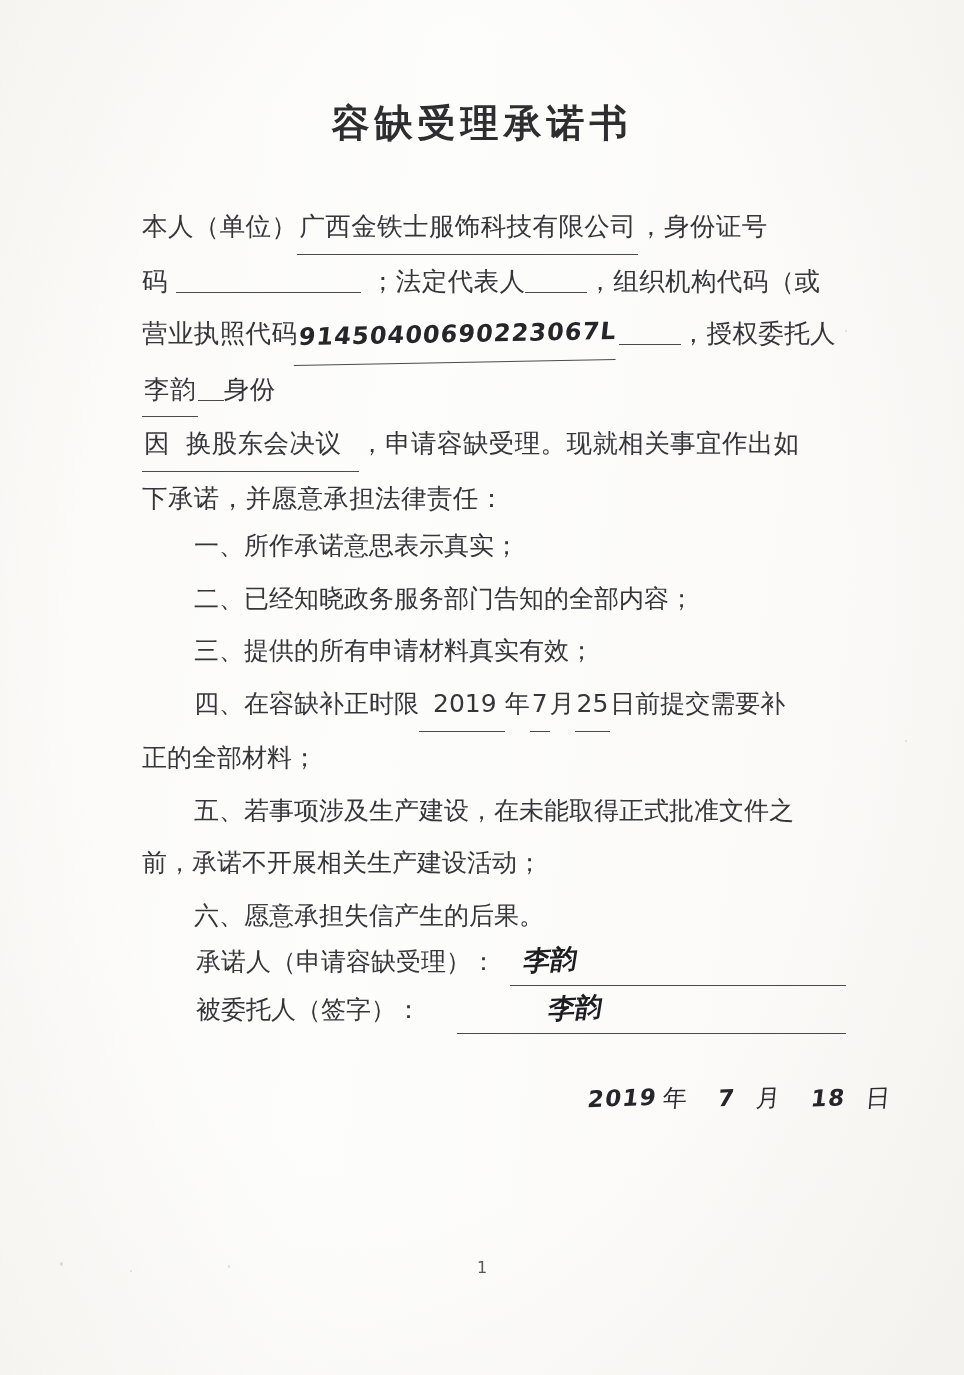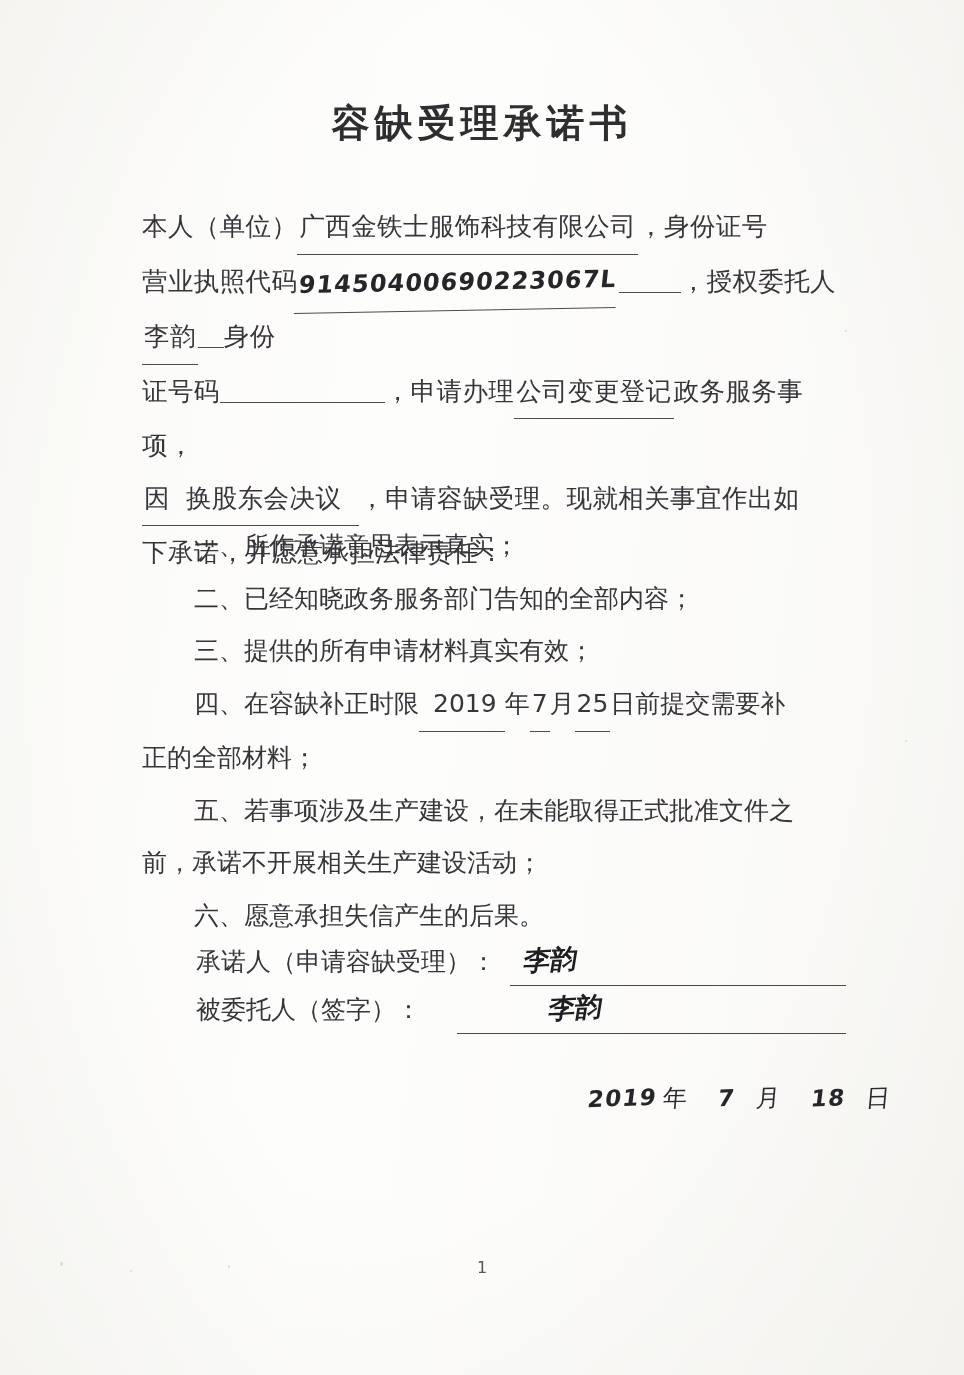--- a/index.html
+++ b/index.html
@@ -193,24 +193,24 @@
   <div class="scan-speck" style="left:905px; top:740px;  width:2px; height:2px;"></div>
 
   <div class="content">
 
     <div class="doc-title">容缺受理承诺书</div>
 
     <div class="body-block">
 
       <p class="para"><span>本人（单位）</span><span class="fill">广西金铁士服饰科技有限公司</span><span>，身份证号</span></p>
 
+      <p class="para"><span>码</span>&nbsp;<span class="blank w-xlong"></span>&nbsp;<span>；</span><span>法定代表人</span><span class="blank w-short"></span><span>，</span><span>组织机构代码（或</span></p>
 
       <p class="para"><span>营业执照代码</span><span class="fill num hand">91450400690223067L</span><span class="blank w-short"></span><span>，</span><span>授权委托人</span><span class="fill">李韵</span><span class="blank w-short" style="width:26px;"></span><span>身份</span></p>
 
-      <p class="para"><span>证号码</span><span class="blank w-long"></span><span>，</span><span>申请办理</span><span class="fill">公司变更登记</span><span>政务服务事项，</span></p>
 
       <p class="para"><span class="fill" style="padding-right:0;">因</span><span class="fill" style="padding-left:16px;padding-right:18px;">换股东会决议</span><span>，申请容缺受理。现就相关事宜作出如</span></p>
 
       <p class="para"><span>下承诺，并愿意承担法律责任：</span></p>
     </div>
 
     <div class="items">
 
       <p class="para"><span class="indent"></span><span>一、</span><span>所作承诺意思表示真实；</span></p>
 

